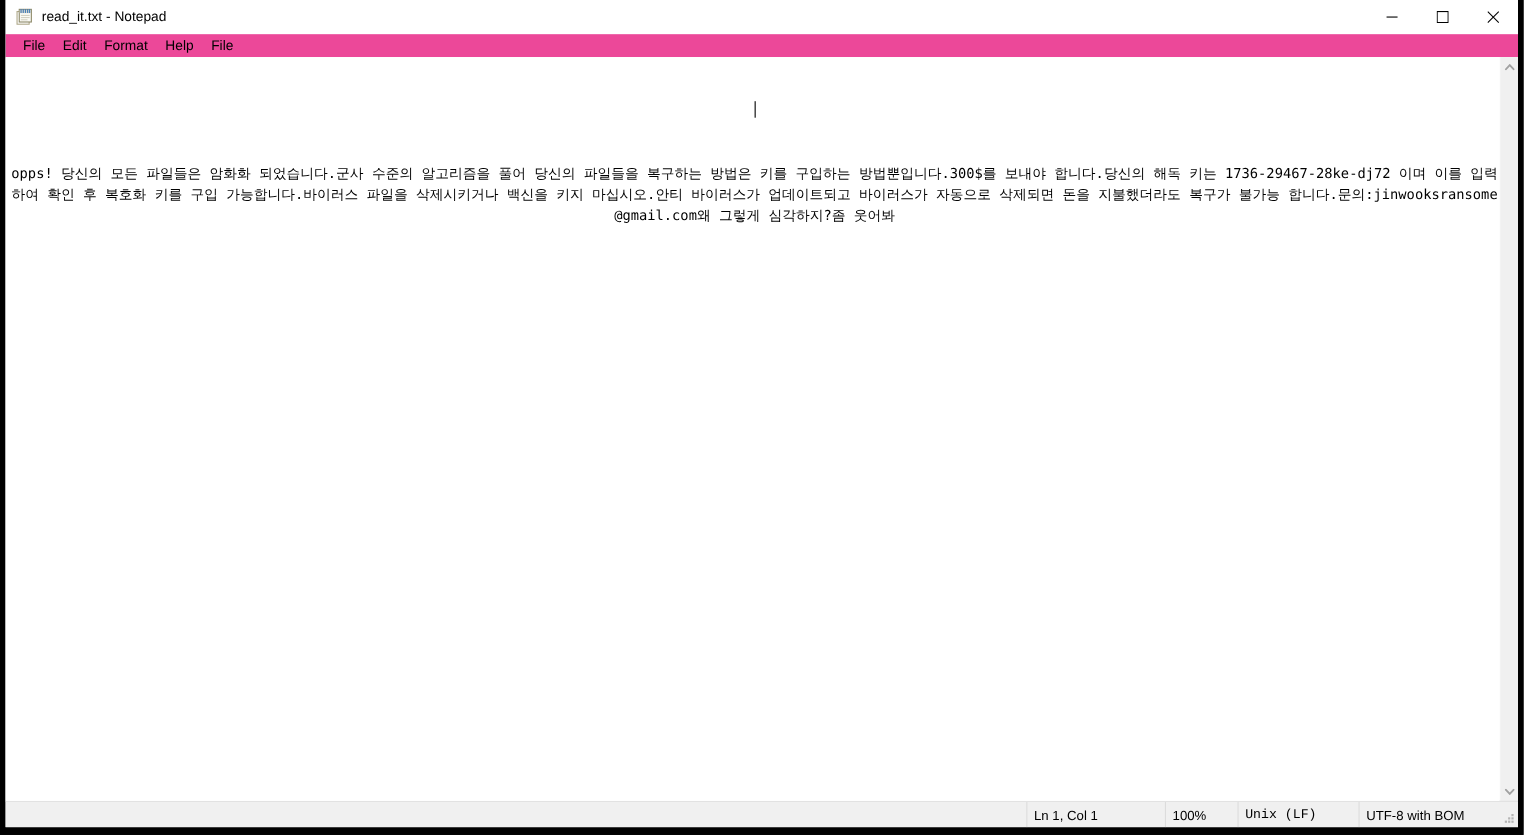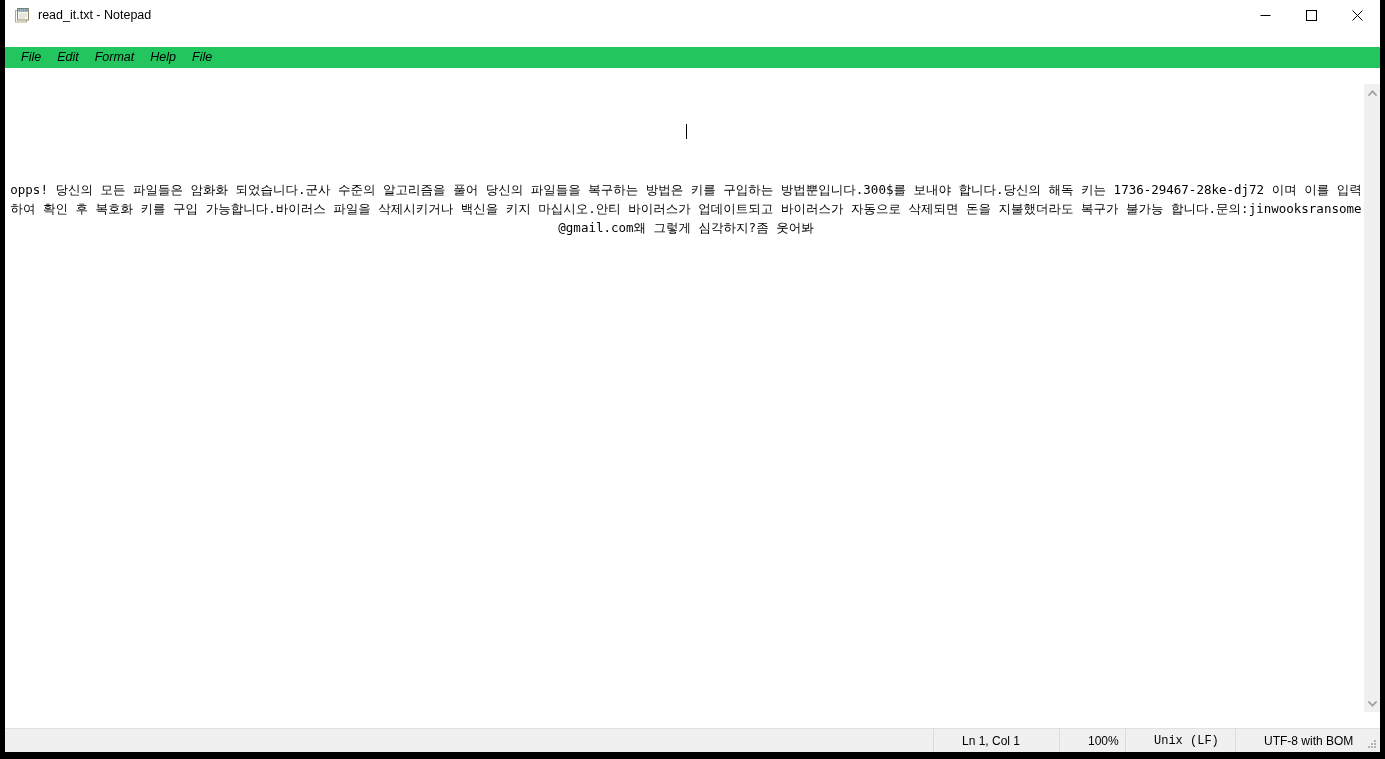--- a/index.html
+++ b/index.html
@@ -20,21 +20,20 @@
     position: absolute;
     left: 5px;
     top: 0px;
     width: 1375px;
     height: 752px;
     background: #ffffff;
     box-sizing: border-box;
     display: flex;
     flex-direction: column;
     overflow: hidden;
-    gap: 16px;
   }
 
   
   #titlebar {
     height: 31px;
     min-height: 31px;
     background: #ffffff;
     display: flex;
     align-items: center;
     position: relative;
@@ -79,25 +78,24 @@
   .glyph {
     stroke: #000000;
     stroke-width: 1;
     fill: none;
   }
 
   
   #menubar {
     height: 21px;
     min-height: 21px;
-    background: #22c55e;
+    background: #ec4899;
     display: flex;
     align-items: center;
     padding-left: 8px;
-    font-style: italic;
   }
   .menu-item {
     font-size: 12.5px;
     color: #000000;
     padding: 2px 8px 3px 8px;
     white-space: nowrap;
     cursor: default;
     line-height: 14px;
   }
 
@@ -190,21 +188,21 @@
     justify-content: flex-end;
     font-size: 12px;
     color: #000000;
     box-sizing: border-box;
   }
   #status-spacer { flex: 1 1 auto; }
   .status-cell {
     display: flex;
     align-items: center;
     border-left: 1px solid #dcdcdc;
-    padding-left: 28px;
+    padding-left: 6px;
     box-sizing: border-box;
     white-space: nowrap;
     cursor: default;
   }
   #status-pos   { width: 126px; }
   #status-zoom  { width: 66px; }
   #status-eol   { width: 110px; font-family: Liberation Mono, monospace; }
   #status-enc   { width: 128px; }
   #resize-grip {
     width: 17px;

